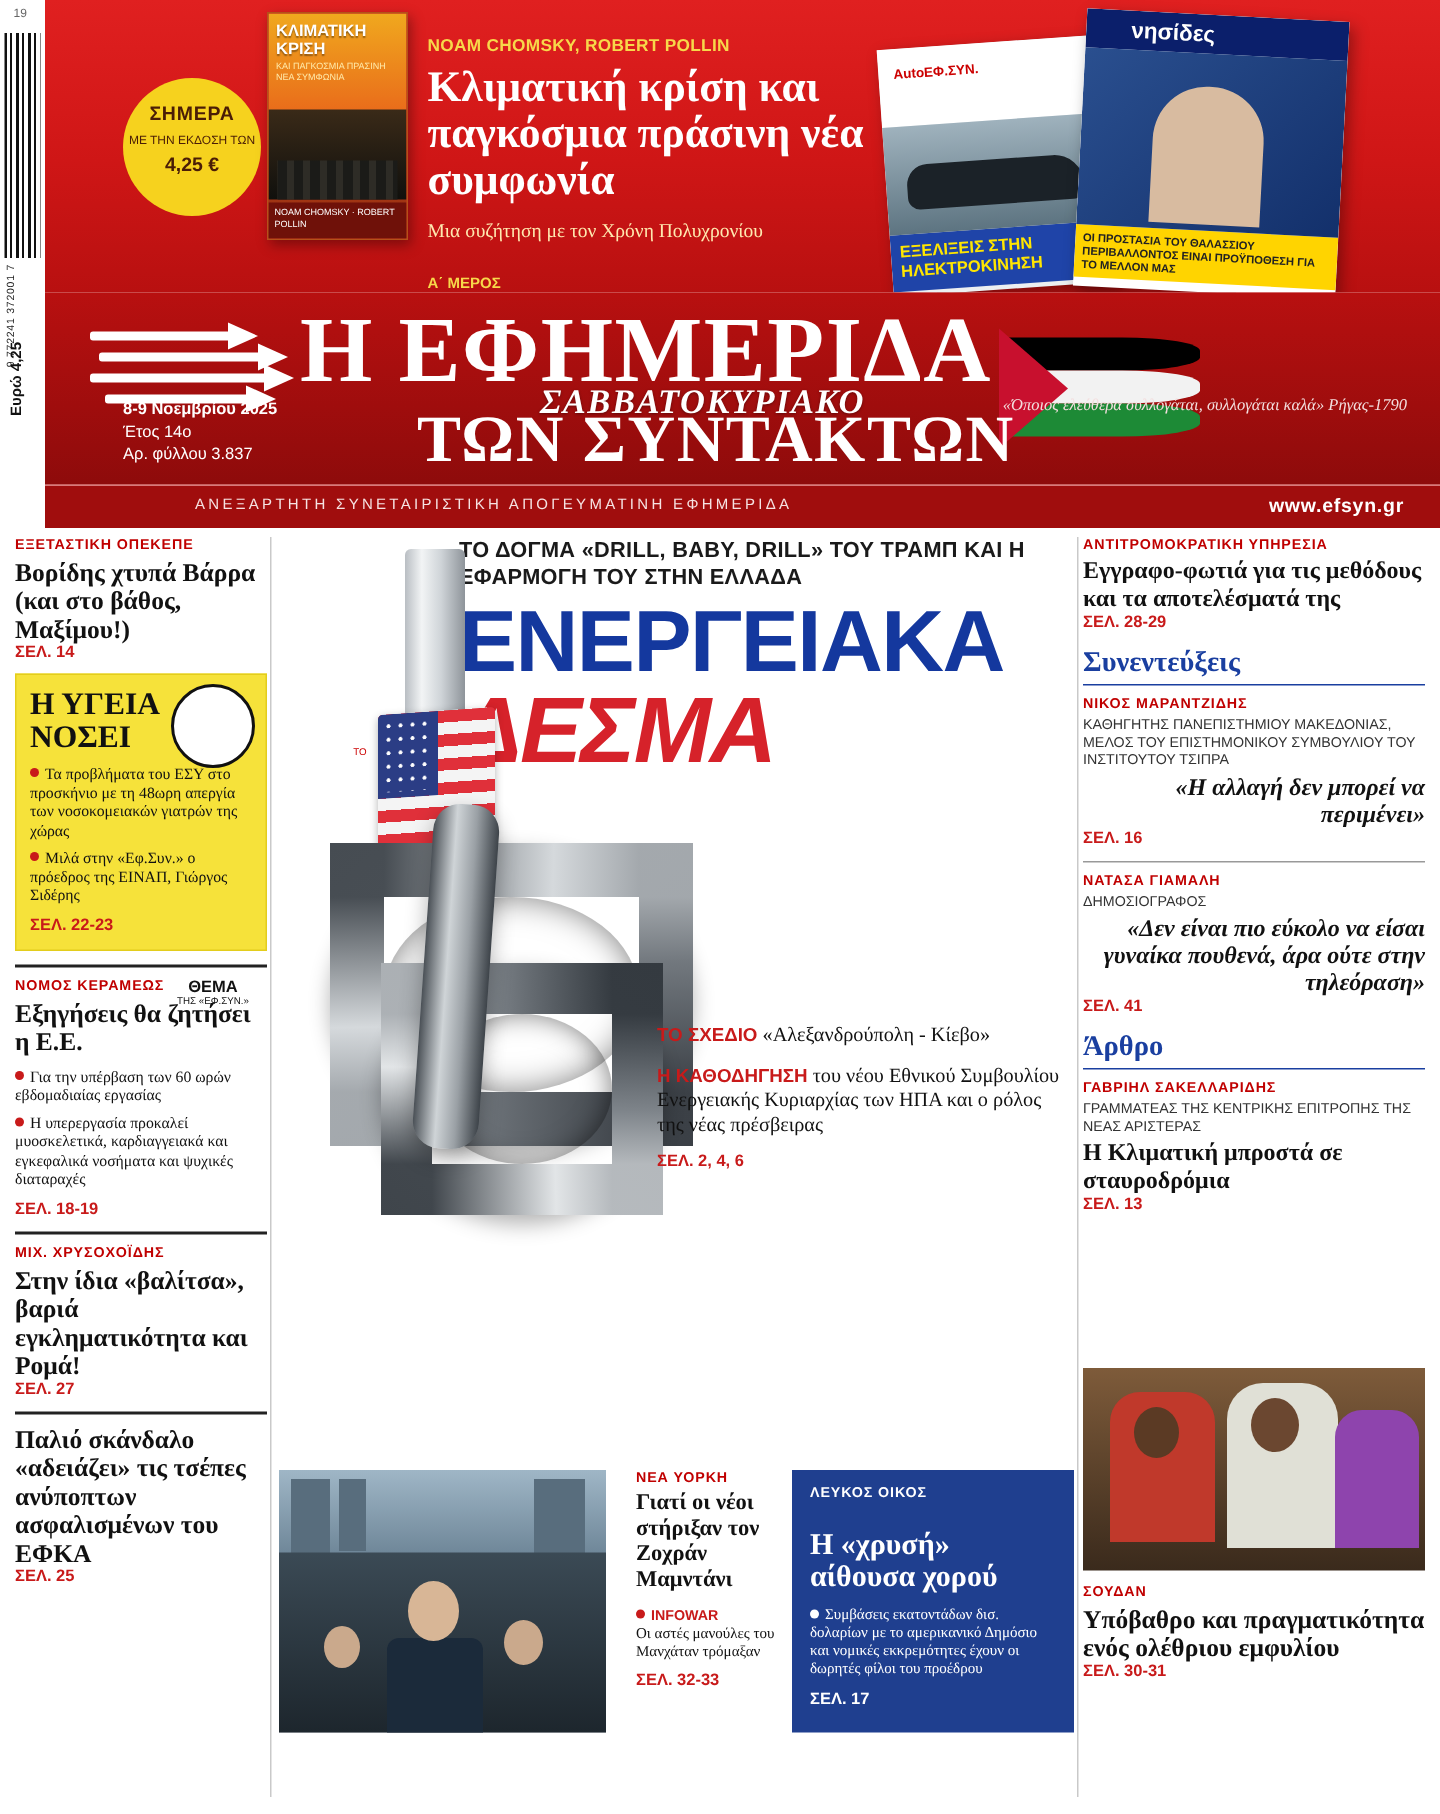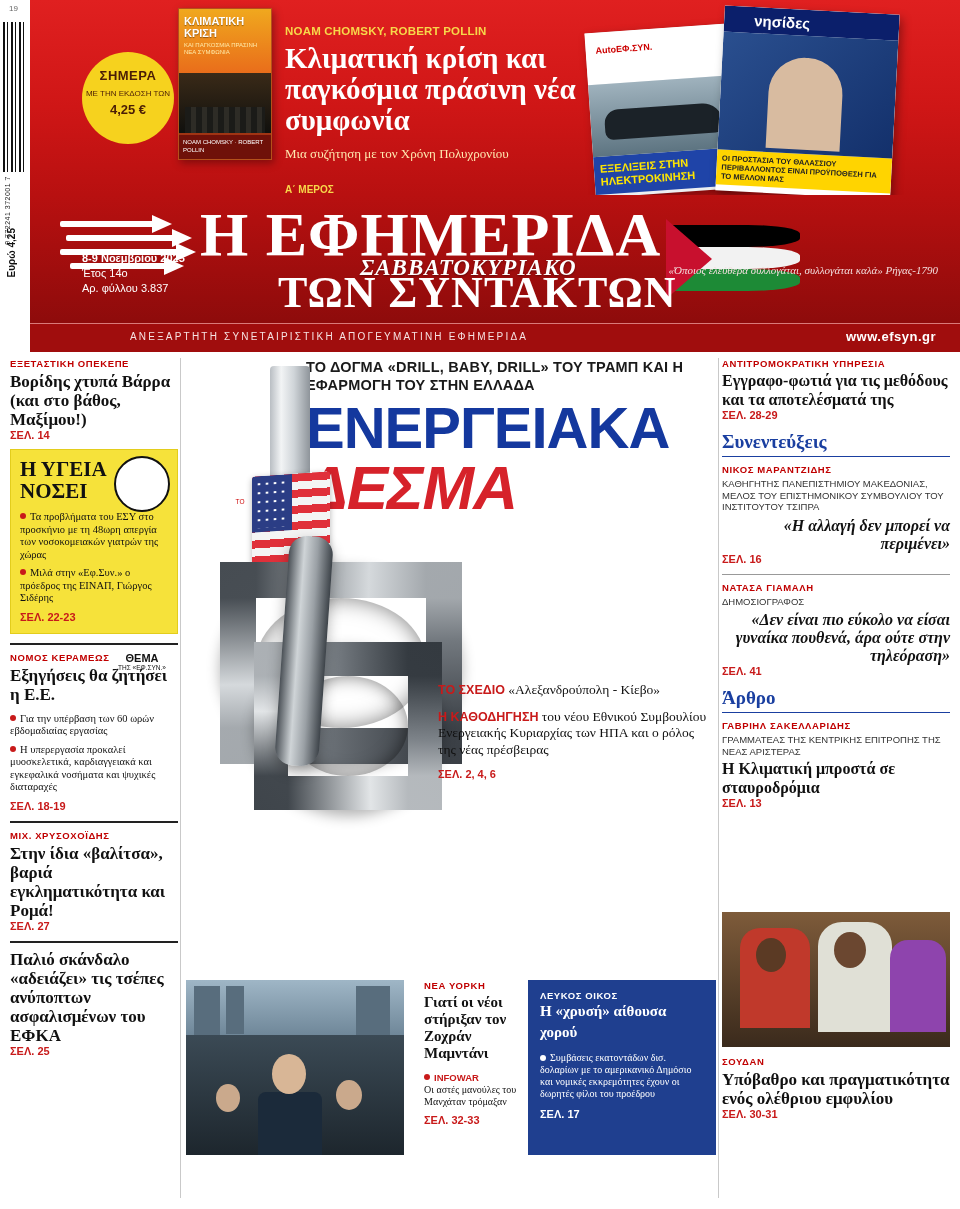--- a/index.html
+++ b/index.html
@@ -154,21 +154,21 @@
   .flag{
     position:absolute;left:640px;top:10px;width:130px;height:92px;
   }
   .flag .stripe{position:absolute;left:0;width:130px;height:22px;border-radius:0 40% 40% 0;}
   .flag .s1{top:20px;background:#000;}
   .flag .s2{top:42px;background:#f2f2f2;}
   .flag .s3{top:64px;background:#1d8a36;}
   .flag .tri{position:absolute;left:-4px;top:14px;width:0;height:0;border-top:40px solid transparent;border-bottom:40px solid transparent;border-left:46px solid #c8102e;}
 
   .dateblock{
-    position:absolute;left:52px;top:56px;color:#fff;font-family:"Liberation Sans",sans-serif;
+    position:absolute;left:52px;top:71px;color:#fff;font-family:"Liberation Sans",sans-serif;
     font-size:11px;line-height:15px;
   }
   .dateblock .d1{font-weight:bold;}
   .quote{
     position:absolute;right:22px;top:68px;text-align:left;color:#f3dede;
     font-family:"Liberation Serif",serif;font-style:italic;font-size:11px;line-height:14px;
   }
   .strap{
     position:absolute;left:30px;top:323px;width:930px;height:28px;background:#a00d0d;
     border-top:1px solid #d97a7a;
@@ -296,21 +296,21 @@
   .nybox{position:absolute;left:424px;top:628px;width:106px;}
   .nybox .hl{font-size:15px;line-height:17px;}
   .infowar{margin-top:10px;font-size:10px;line-height:12px;font-family:"Liberation Serif",serif;}
   .infowar .lbl{color:#c81a1a;font-weight:bold;font-family:"Liberation Sans",sans-serif;font-size:9.5px;}
 
   .bluebox{
     position:absolute;left:528px;top:628px;width:188px;height:175px;
     background:#1f3f8f;color:#fff;padding:10px 12px;box-sizing:border-box;
   }
   .bluebox .k{font-family:"Liberation Sans",sans-serif;font-weight:bold;font-size:9.5px;letter-spacing:.6px;color:#ffffff;}
-  .bluebox .h{font-family:"Liberation Serif",serif;font-weight:bold;font-size:15px;line-height:21px;margin-top:0;}
+  .bluebox .h{font-family:"Liberation Serif",serif;font-weight:bold;font-size:20px;line-height:21px;margin-top:19px;}
   .bluebox .p{font-size:10px;line-height:12px;margin-top:9px;}
   .bluebox .p .dotw{display:inline-block;width:6px;height:6px;border-radius:50%;background:#fff;margin-right:4px;}
   .bluebox .pg{color:#ffffff;}
 
   
   .colR .hl{font-size:16px;line-height:18.5px;}
   .sect{
     font-family:"Liberation Serif",serif;font-weight:bold;font-size:19px;color:#1a3fa0;margin:10px 0 0 0;
   }
   .sect-rule{height:1px;background:#1a3fa0;margin-top:3px;}

